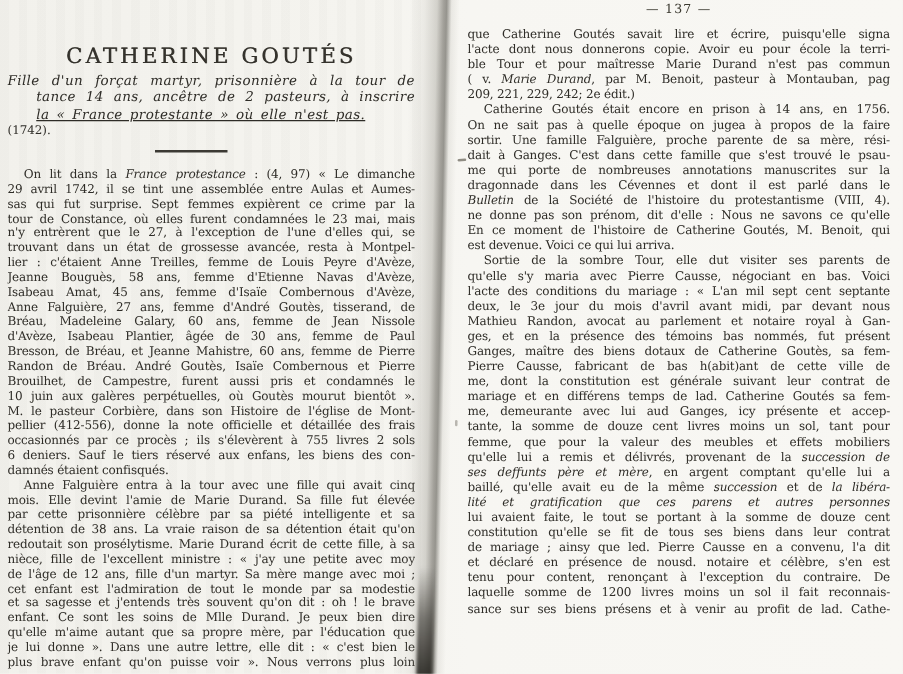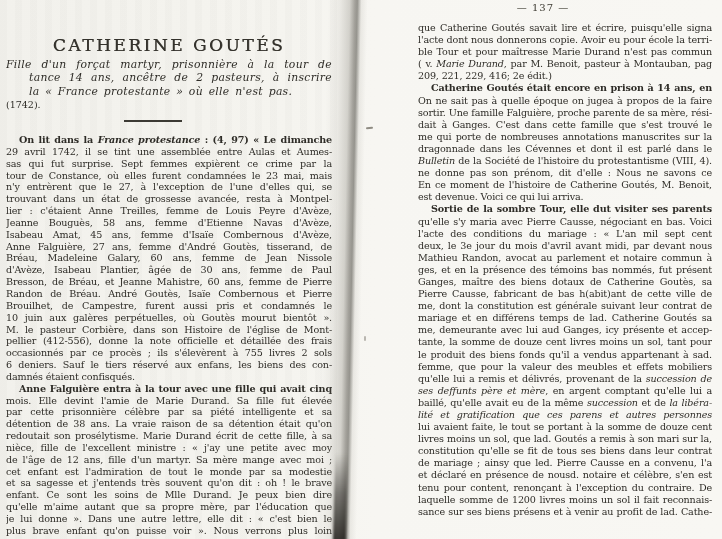--- a/index.html
+++ b/index.html
@@ -41,34 +41,34 @@
   .right-page { position:absolute; left:374px; top:0; width:338px; height:436px; }
 
   .lp-title { position:absolute; top:31px; left:0; right:0; text-align:center;
     font-size:17px; letter-spacing:2.5px; color:#34322c;
     text-shadow:0.4px 0 0 rgba(52,50,44,0.8); white-space:nowrap; }
   .lp-sub { position:absolute; top:54px; left:0; right:0; font-style:italic;
     font-size:10.8px; }
   .sub-line { height:13.4px; line-height:13.4px; overflow:hidden;
     text-align:justify; text-align-last:justify; word-spacing:2px; letter-spacing:.3px; }
   .sub-line.indent { padding-left:23px; }
-  .sub-line.pend { text-align-last:left; }
+  .sub-line.pend { text-align-last:left;text-decoration:underline; }
   .lp-year { position:absolute; top:95px; left:0; right:0; font-size:9.5px; }
   .lp-rule { position:absolute; top:116px; left:118px; width:58px; height:2px; background:#3c3a34; }
   .lp-body { position:absolute; top:130px; left:0; right:0; }
 
   .rp-head { position:absolute; top:2px; left:0; right:0; text-align:center;
     font-size:10px; letter-spacing:1px; color:#3a382f; }
-  .rp-body { position:absolute; top:22px; left:0; right:0;margin-left:44px; }
+  .rp-body { position:absolute; top:22px; left:0; right:0; }
 
   .bline { height:11.85px; line-height:11.85px; overflow:hidden;
     font-size:9.6px; letter-spacing:-0.15px;
     text-align:justify; text-align-last:justify; }
   .right-page .bline { height:12.1px; line-height:12.1px; }
-  .bline.pstart { text-indent:13px;font-weight:bold; }
+  .bline.pstart { text-indent:13px; }
   .bline.pend { text-align-last:left; }
 </style>
 </head>
 <body>
 
 <div class="scan-root">
   <div class="left-page-wash"></div>
 
   <div class="left-page">
     <div class="lp-title">CATHERINE GOUTÉS</div>
@@ -120,51 +120,49 @@
   <div class="gutter"></div>
   <div class="gutter-dark"></div>
 
   <div class="right-page">
     <div class="rp-head">— 137 —</div>
     <div class="rp-body">
         <div class="bline">que Catherine Goutés savait lire et écrire, puisqu'elle signa</div>
         <div class="bline">l'acte dont nous donnerons copie. Avoir eu pour école la terri-</div>
         <div class="bline">ble Tour et pour maîtresse Marie Durand n'est pas commun</div>
         <div class="bline">( v. <i>Marie Durand</i>, par M. Benoit, pasteur à Montauban, pag</div>
-        <div class="bline pend">209, 221, 229, 416; 2e édit.)</div>
+        <div class="bline pend">209, 221, 229, 242; 2e édit.)</div>
         <div class="bline pstart">Catherine Goutés était encore en prison à 14 ans, en 1756.</div>
         <div class="bline">On ne sait pas à quelle époque on jugea à propos de la faire</div>
         <div class="bline">sortir. Une famille Falguière, proche parente de sa mère, rési-</div>
         <div class="bline">dait à Ganges. C'est dans cette famille que s'est trouvé le psau-</div>
         <div class="bline">me qui porte de nombreuses annotations manuscrites sur la</div>
         <div class="bline">dragonnade dans les Cévennes et dont il est parlé dans le</div>
         <div class="bline"><i>Bulletin</i> de la Société de l'histoire du protestantisme (VIII, 4).</div>
         <div class="bline">ne donne pas son prénom, dit d'elle : Nous ne savons ce qu'elle</div>
         <div class="bline">En ce moment de l'histoire de Catherine Goutés, M. Benoit, qui</div>
         <div class="bline pend">est devenue. Voici ce qui lui arriva.</div>
         <div class="bline pstart">Sortie de la sombre Tour, elle dut visiter ses parents de</div>
         <div class="bline">qu'elle s'y maria avec Pierre Causse, négociant en bas. Voici</div>
         <div class="bline">l'acte des conditions du mariage : « L'an mil sept cent septante</div>
         <div class="bline">deux, le 3e jour du mois d'avril avant midi, par devant nous</div>
-        <div class="bline">Mathieu Randon, avocat au parlement et notaire commun à Gan-</div>
+        <div class="bline">Mathieu Randon, avocat au parlement et notaire royal à Gan-</div>
         <div class="bline">ges, et en la présence des témoins bas nommés, fut présent</div>
         <div class="bline">Ganges, maître des biens dotaux de Catherine Goutès, sa fem-</div>
         <div class="bline">Pierre Causse, fabricant de bas h(abit)ant de cette ville de</div>
         <div class="bline">me, dont la constitution est générale suivant leur contrat de</div>
         <div class="bline">mariage et en différens temps de lad. Catherine Goutés sa fem-</div>
         <div class="bline">me, demeurante avec lui aud Ganges, icy présente et accep-</div>
         <div class="bline">tante, la somme de douze cent livres moins un sol, tant pour</div>
-        <div class="bline">le produit des biens fonds qu'il a vendus appartenant à sad.</div>
         <div class="bline">femme, que pour la valeur des meubles et effets mobiliers</div>
         <div class="bline">qu'elle lui a remis et délivrés, provenant de la <i>succession de</i></div>
         <div class="bline"><i>ses deffunts père et mère</i>, en argent comptant qu'elle lui a</div>
         <div class="bline">baillé, qu'elle avait eu de la même <i>succession</i> et de <i>la libéra-</i></div>
         <div class="bline"><i>lité et gratification que ces parens et autres personnes</i></div>
         <div class="bline">lui avaient faite, le tout se portant à la somme de douze cent</div>
-        <div class="bline">livres moins un sol, que lad. Goutés a remis à son mari sur la,</div>
         <div class="bline">constitution qu'elle se fit de tous ses biens dans leur contrat</div>
         <div class="bline">de mariage ; ainsy que led. Pierre Causse en a convenu, l'a dit</div>
         <div class="bline">et déclaré en présence de nousd. notaire et célèbre, s'en est</div>
         <div class="bline">tenu pour content, renonçant à l'exception du contraire. De</div>
         <div class="bline">laquelle somme de 1200 livres moins un sol il fait reconnais-</div>
         <div class="bline">sance sur ses biens présens et à venir au profit de lad. Cathe-</div>
       </div>
   </div>
 
   <div class="speck s1"></div>

